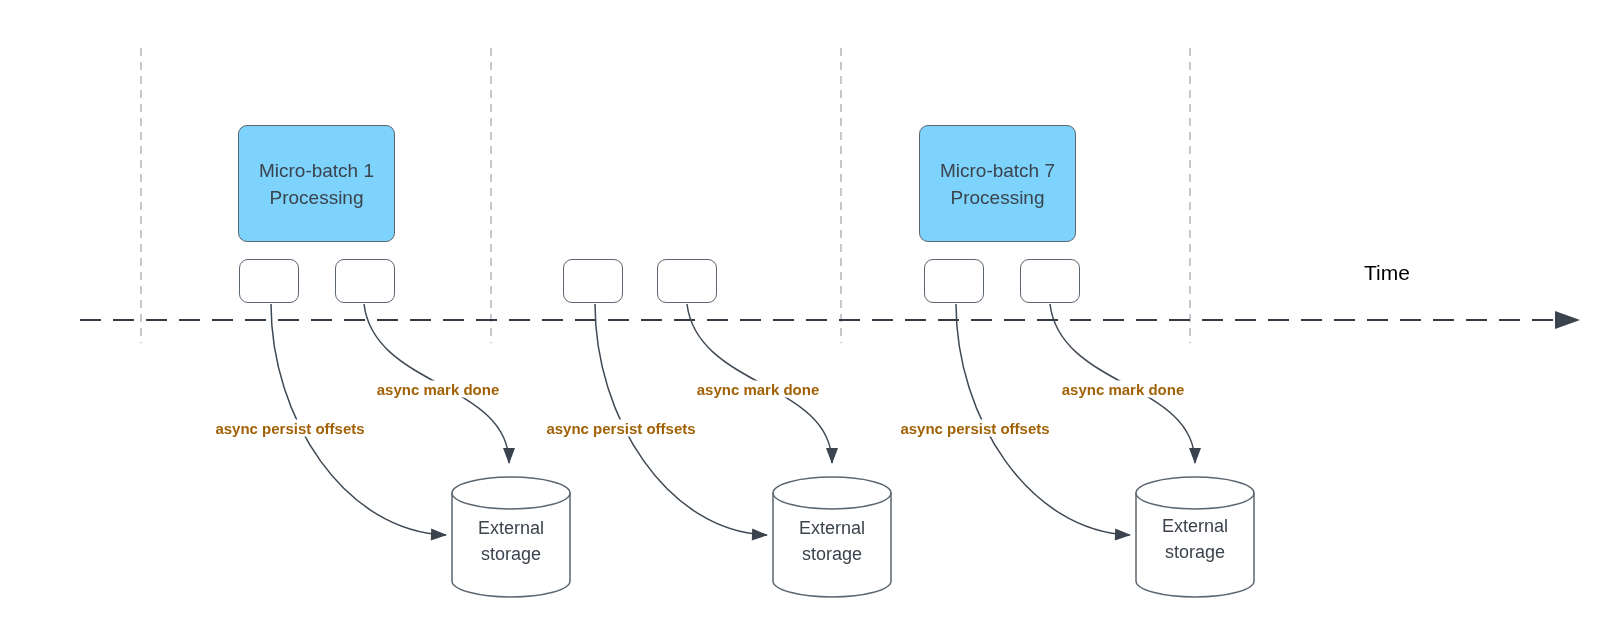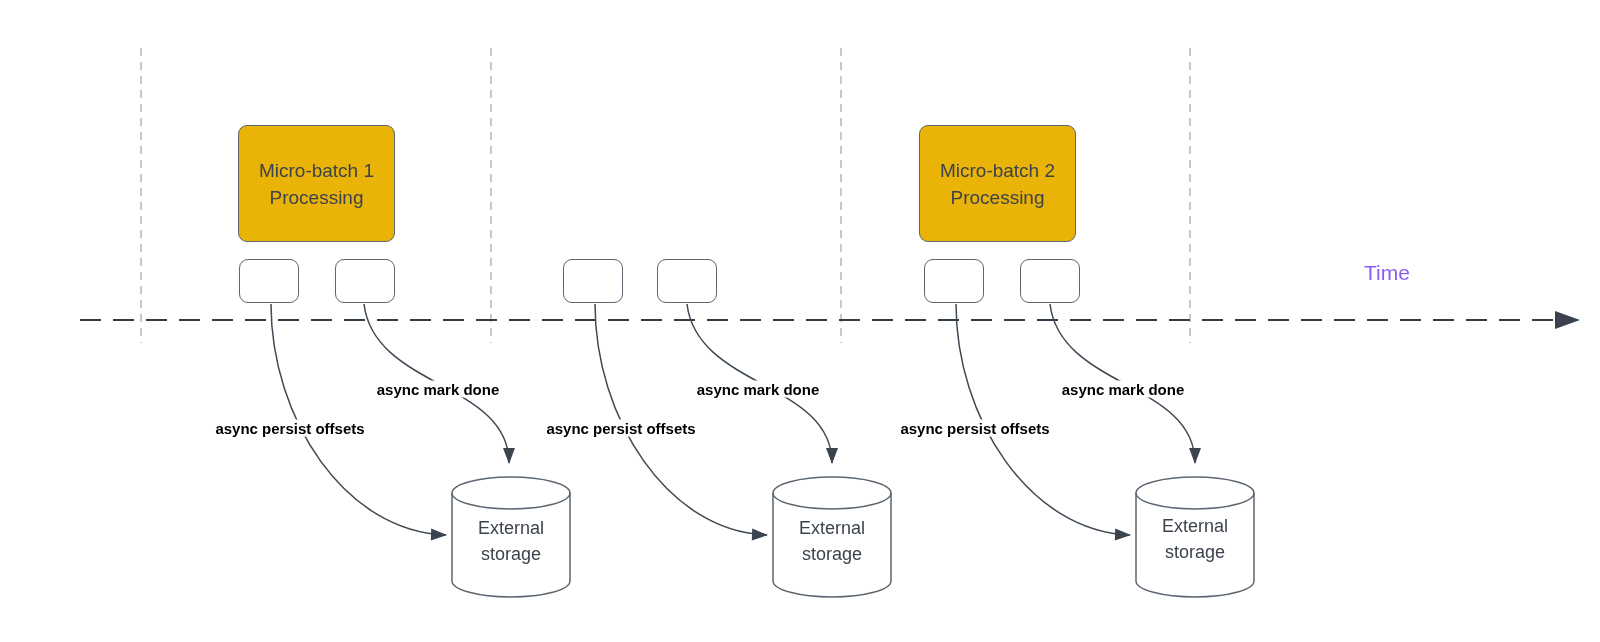--- a/index.html
+++ b/index.html
@@ -12,21 +12,21 @@
     overflow: hidden;
   }
   .layer { position: absolute; left: 0; top: 0; }
   .mb-box {
     position: absolute;
     top: 125px;
     width: 157px;
     height: 117px;
     border: 1.5px solid #5c6670;
     border-radius: 9px;
-    background: #eab308;
+    background: #7dd3fc;
     display: flex;
     align-items: center;
     justify-content: center;
     box-sizing: border-box;
   }
   .mb-title {
     font-size: 19px;
     line-height: 27px;
     color: #3b434d;
     text-align: center;
@@ -40,39 +40,39 @@
     border: 1.5px solid #5c6670;
     border-radius: 9px;
     background: #ffffff;
     box-sizing: border-box;
   }
   .edge-label {
     position: absolute;
     transform: translate(-50%, -50%);
     font-size: 15px;
     font-weight: bold;
-    color: #000000;
+    color: #a16207;
     background: #ffffff;
     padding: 0 3px;
     white-space: nowrap;
   }
   .storage-label {
     position: absolute;
     transform: translate(-50%, -50%);
     font-size: 18px;
     line-height: 26px;
     color: #3b434d;
     text-align: center;
     width: 110px;
   }
   .time-label {
     position: absolute;
     transform: translate(-50%, -50%);
     font-size: 21px;
-    color: #8b5cf6;
+    color: #000000;
     white-space: nowrap;
   }
 </style>
 </head>
 <body>
 
 <div class="canvas">
 
   <svg class="layer" width="1600" height="642" viewBox="0 0 1600 642">
     <defs>
@@ -121,21 +121,21 @@
   <div class="edge-label" style="left:438px; top:389px;">async mark done</div>
   <div class="storage-label" style="left:511px; top:541px;">External storage</div>
 
   <div class="mini-rect" style="left:563px;"></div>
   <div class="mini-rect" style="left:657px;"></div>
   <div class="edge-label" style="left:621px; top:428px;">async persist offsets</div>
   <div class="edge-label" style="left:758px; top:389px;">async mark done</div>
   <div class="storage-label" style="left:832px; top:541px;">External storage</div>
 
   <div class="mb-box" style="left:919px;">
-    <div class="mb-title">Micro-batch 2 Processing</div>
+    <div class="mb-title">Micro-batch 7 Processing</div>
   </div>
   <div class="mini-rect" style="left:924px;"></div>
   <div class="mini-rect" style="left:1020px;"></div>
   <div class="edge-label" style="left:975px; top:428px;">async persist offsets</div>
   <div class="edge-label" style="left:1123px; top:389px;">async mark done</div>
   <div class="storage-label" style="left:1195px; top:539px;">External storage</div>
 
   <div class="time-label" style="left:1387px; top:273px;">Time</div>
 
 </div>

